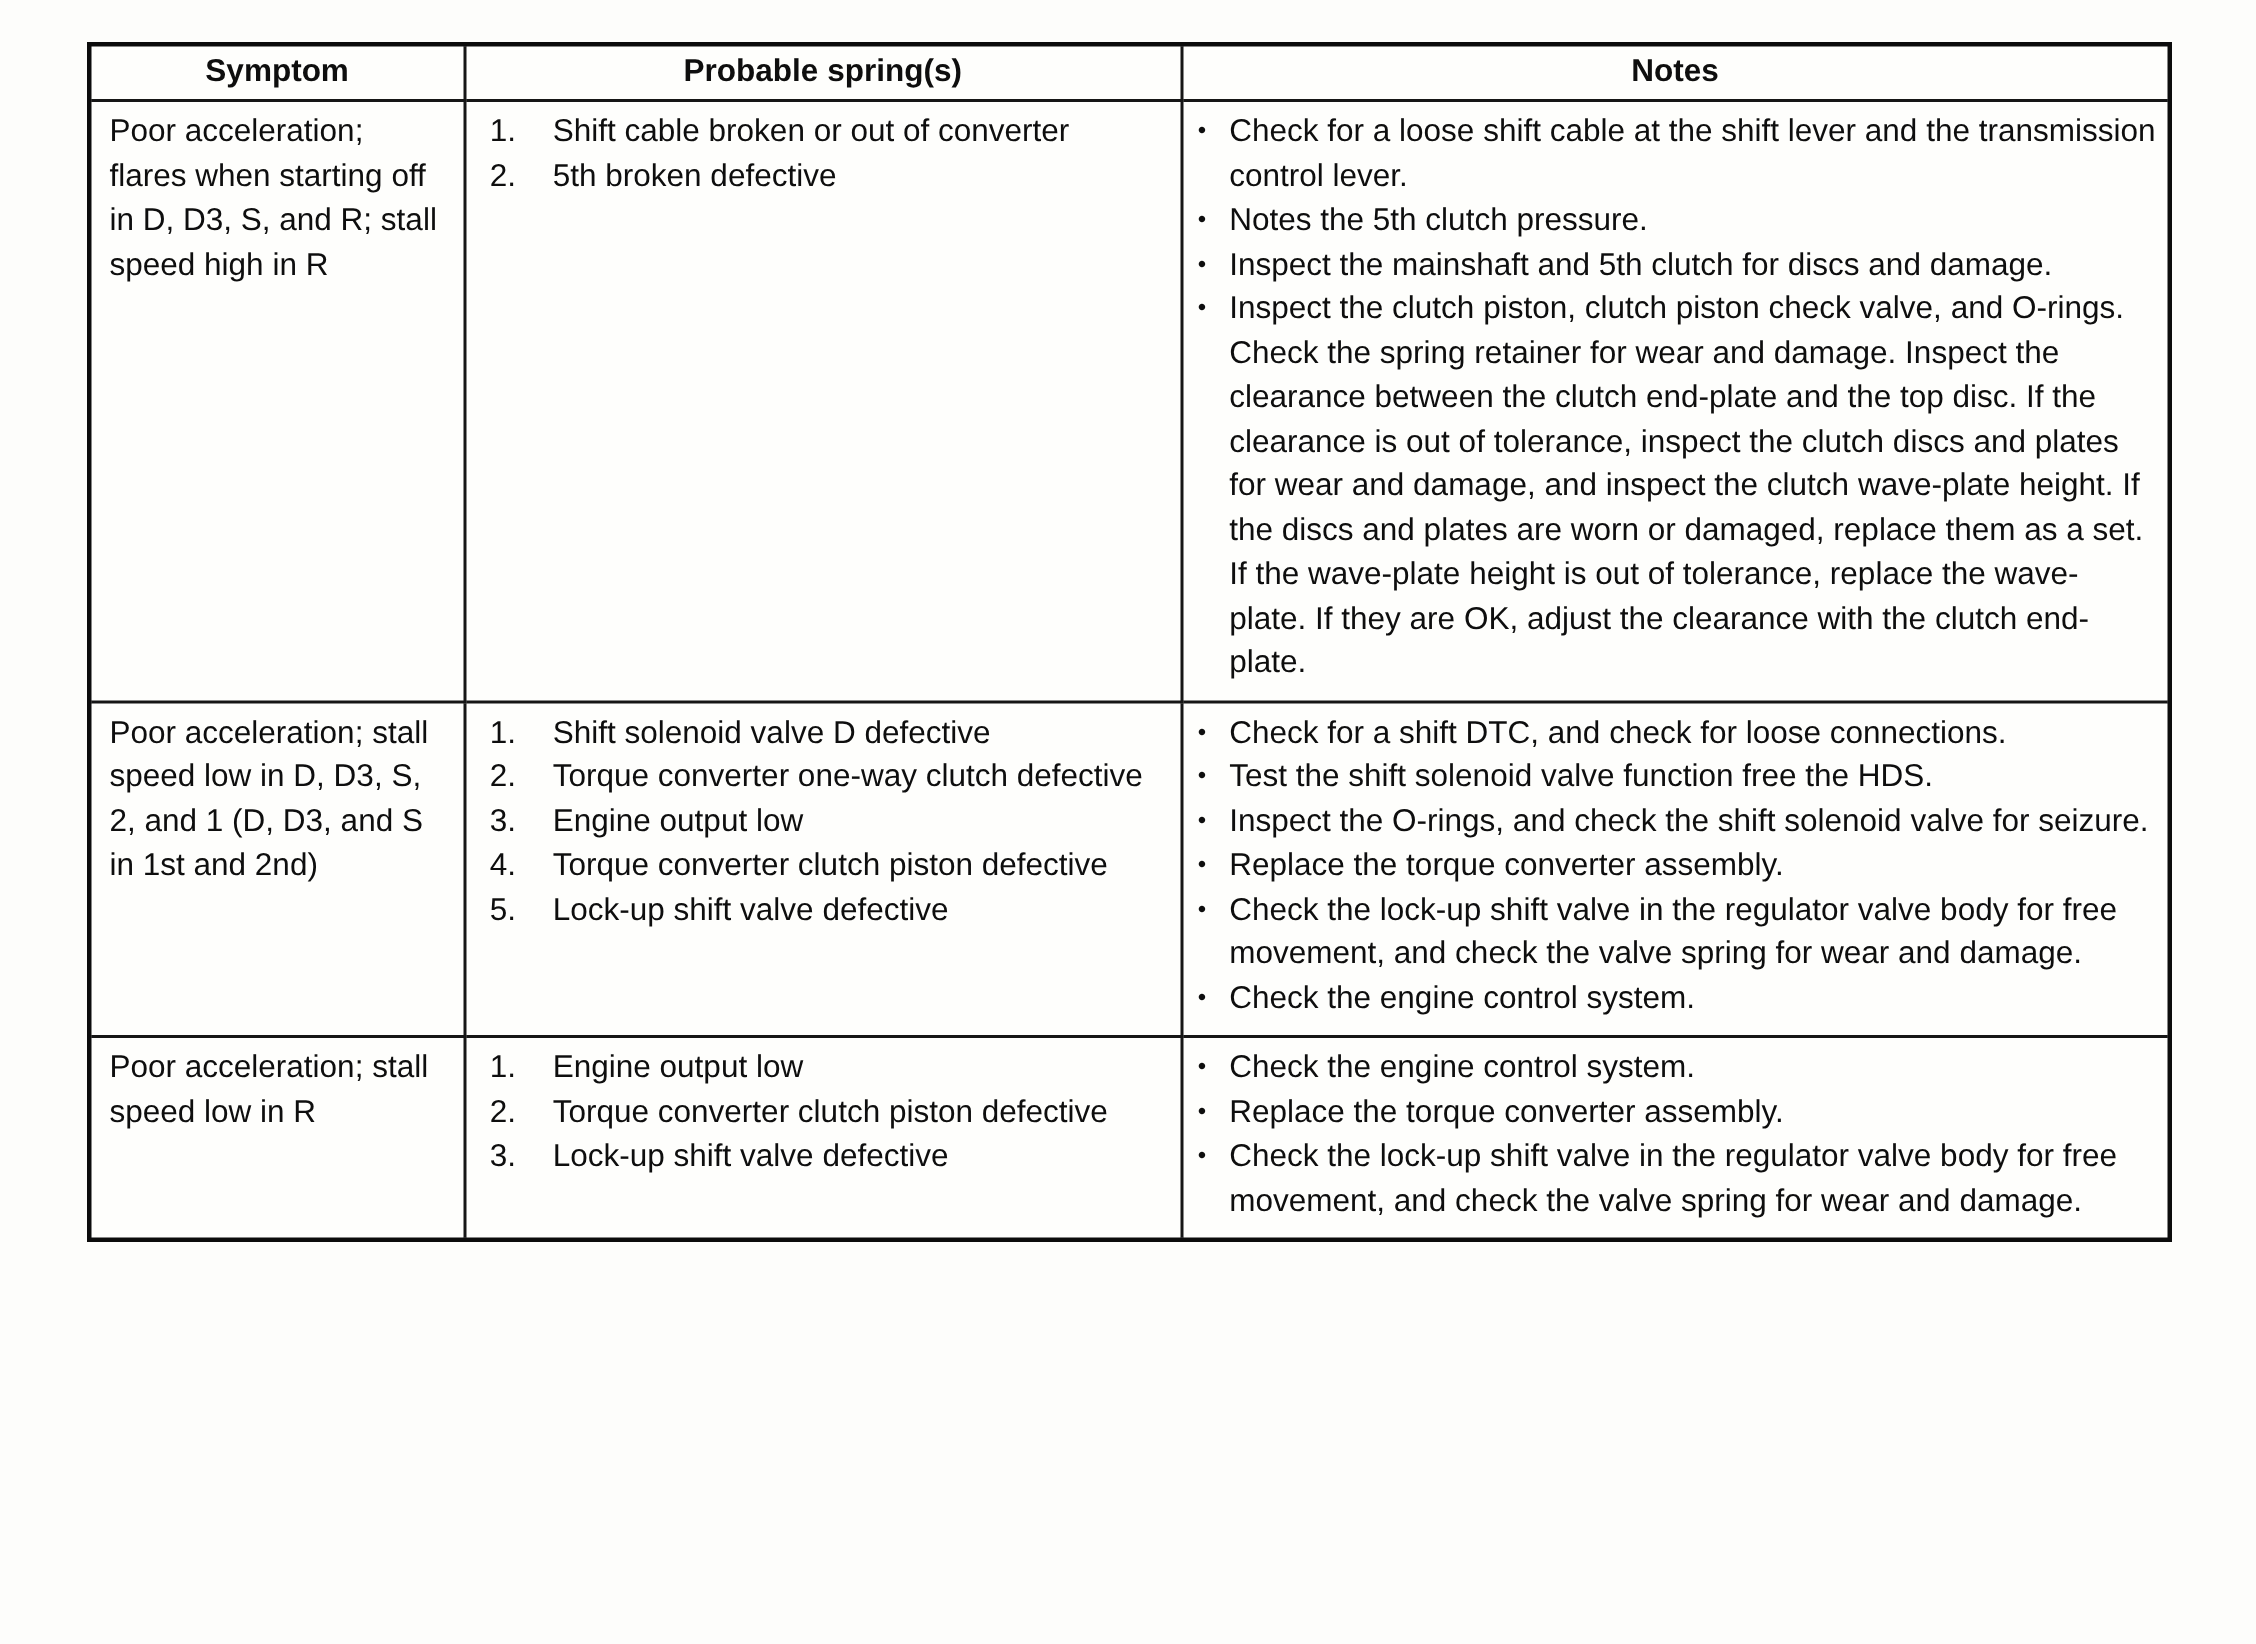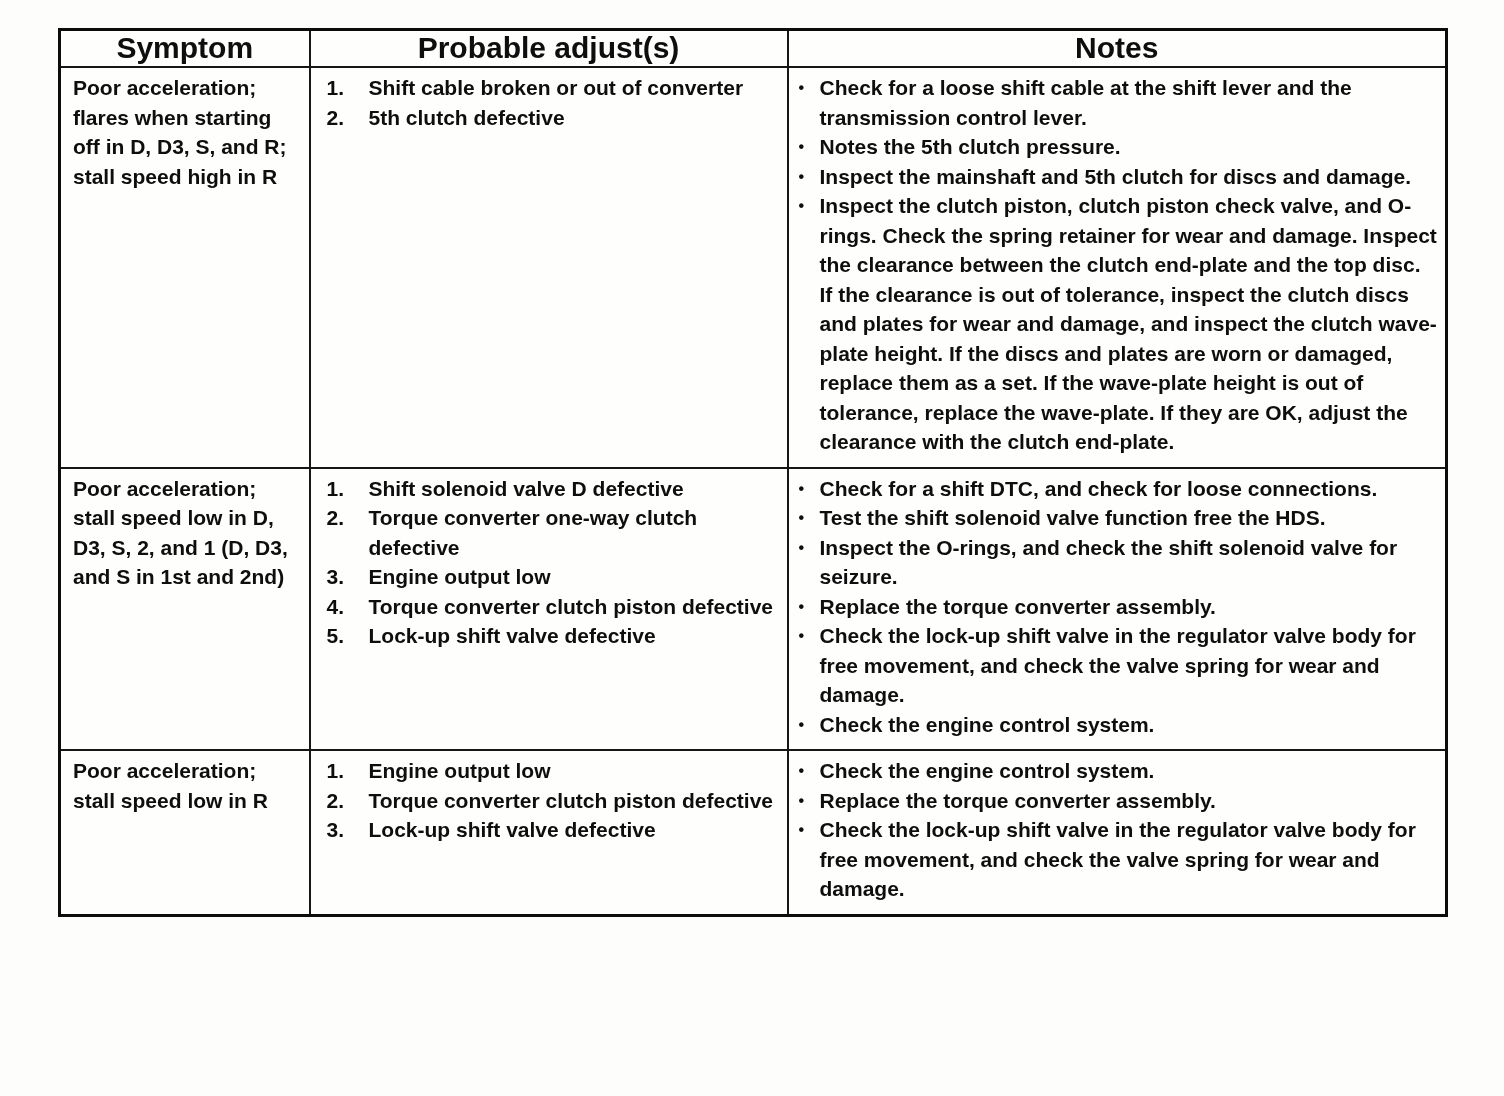--- a/index.html
+++ b/index.html
@@ -27,32 +27,32 @@
     table-layout: fixed;
     background: #fefefc;
   }
   table.trouble-table,
   .trouble-table th,
   .trouble-table td {
     border: 2px solid #161616;
   }
   table.trouble-table { border: 3px solid #0c0c0c; }
   .trouble-table th {
-    font-size: 30px;
+    font-size: 21px;
     line-height: 28px;
     padding: 3px 4px 4px 4px;
     text-align: center;
     font-weight: 700;
   }
   .trouble-table td {
     vertical-align: top;
     font-size: 21px;
     line-height: 29.5px;
     padding: 5px 8px 10px 8px;
-    font-weight: 700;
+    font-weight: 400;
   }
   td.col-symptom { padding-left: 12px; padding-right: 10px; }
   .cause-item { display: flex; align-items: flex-start; }
   .cause-num {
     flex: 0 0 50px;
     width: 50px;
     padding-left: 8px;
   }
   .cause-text { flex: 1 1 auto; }
   .note-item { display: flex; align-items: flex-start; }
@@ -71,37 +71,37 @@
 <div class="page">
   <table class="trouble-table">
     <colgroup>
       <col style="width:250px">
       <col style="width:478px">
       <col>
     </colgroup>
     <thead>
       <tr>
         <th>Symptom</th>
-        <th>Probable adjust(s)</th>
+        <th>Probable spring(s)</th>
         <th>Notes</th>
       </tr>
     </thead>
     <tbody id="table-body">
         <tr>
           <td class="col-symptom">
             <div>Poor acceleration; flares when starting off in D, D3, S, and R; stall speed high in R</div>
           </td>
           <td class="col-causes">
             <div class="cause-item">
               <span class="cause-num">1.</span>
               <span class="cause-text">Shift cable broken or out of converter</span>
             </div>
             <div class="cause-item">
               <span class="cause-num">2.</span>
-              <span class="cause-text">5th clutch defective</span>
+              <span class="cause-text">5th broken defective</span>
             </div>
           </td>
           <td class="col-notes">
             <div class="note-item">
               <span class="bullet">•</span>
               <span class="note-text">Check for a loose shift cable at the shift lever and the transmission control lever.</span>
             </div>
             <div class="note-item">
               <span class="bullet">•</span>
               <span class="note-text">Notes the 5th clutch pressure.</span>

